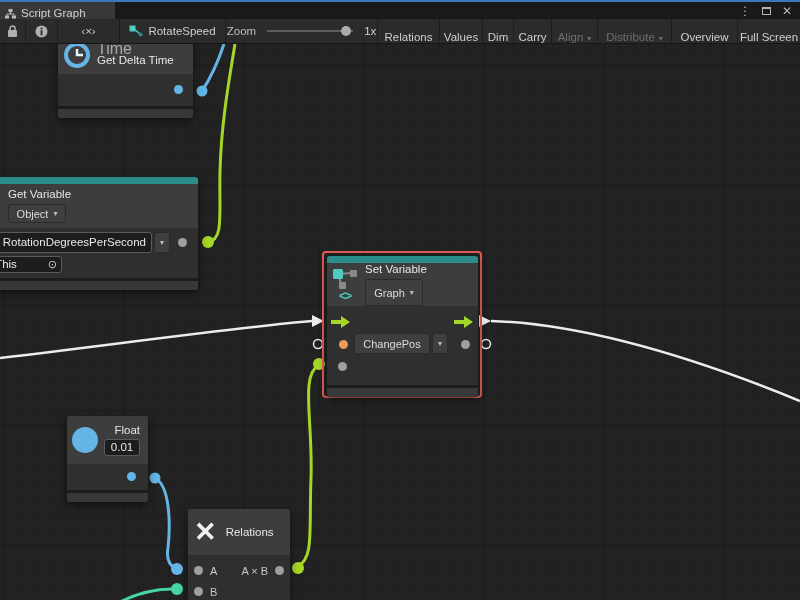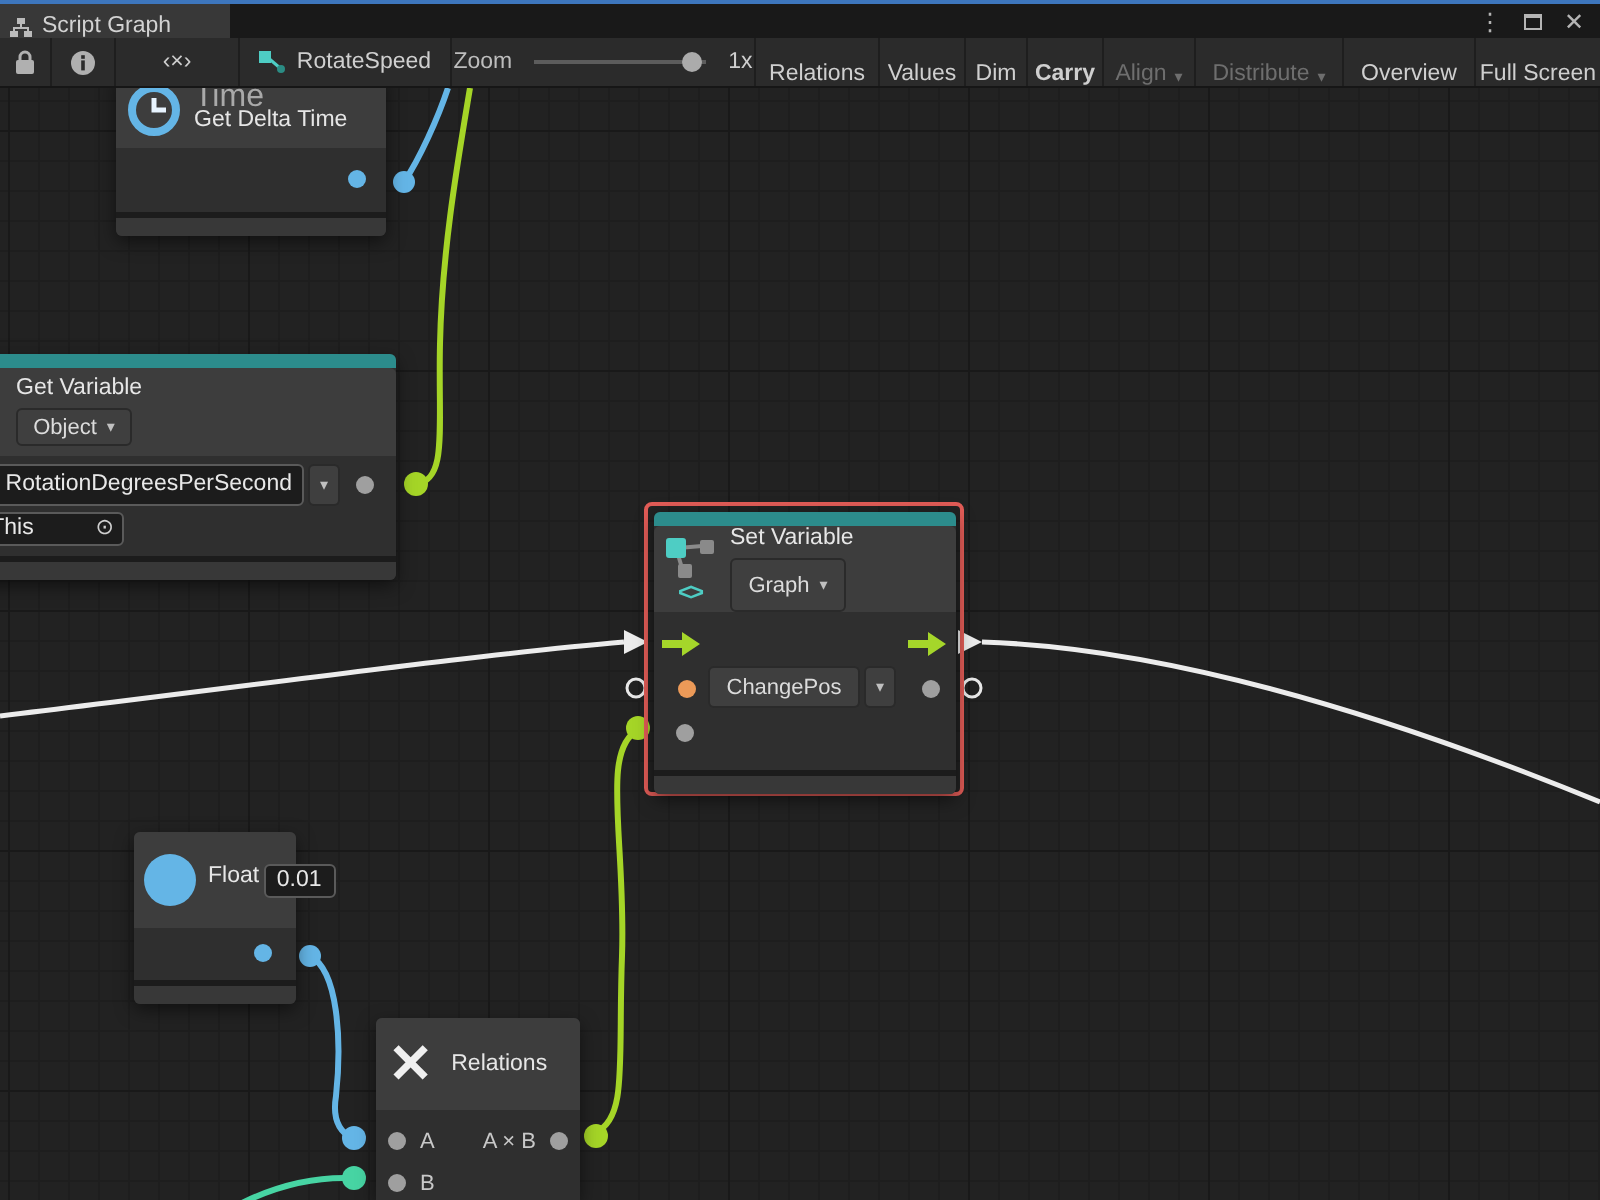--- a/index.html
+++ b/index.html
@@ -191,21 +191,21 @@
     </div>
     <span class="port gray" style="left:134px;top:34px;"></span>
     <span class="port gray" style="left:11px;top:56px;"></span>
   </div>
   <div class="node-footer"></div>
 </div>
 
 <div class="node" style="left:67px;top:416px;width:81px;">
   <div class="node-header" style="height:48px;padding:4px 5px;gap:6px;">
     <div style="width:26px;height:26px;border-radius:50%;background:#64b5e6;flex:0 0 auto;"></div>
-    <div style="display:flex;flex-direction:row;gap:2px;">
+    <div style="display:flex;flex-direction:column;align-items:flex-end;gap:2px;">
       <div class="node-title">Float</div>
       <div class="field" style="width:36px;height:17px;line-height:15px;text-align:center;">0.01</div>
     </div>
   </div>
   <div class="node-body" style="height:26px;">
     <span class="port blue" style="right:12px;top:8px;"></span>
   </div>
   <div class="node-footer"></div>
 </div>
 
@@ -281,21 +281,21 @@
   </div>
   <div class="tb-btn" style="width:62px;">
       <span>Relations</span>
     </div>
   <div class="tb-btn" style="width:43px;">
       <span>Values</span>
     </div>
   <div class="tb-btn" style="width:31px;">
       <span>Dim</span>
     </div>
-  <div class="tb-btn" style="width:38px;font-weight:bold;">
+  <div class="tb-btn" style="width:38px;">
       <span>Carry</span>
     </div>
   <div class="tb-btn disabled" style="width:46px;">
     <span>Align</span>
       <span class="dd-arrow">▾</span>
   </div>
   <div class="tb-btn disabled" style="width:74px;">
     <span>Distribute</span>
       <span class="dd-arrow">▾</span>
   </div>

